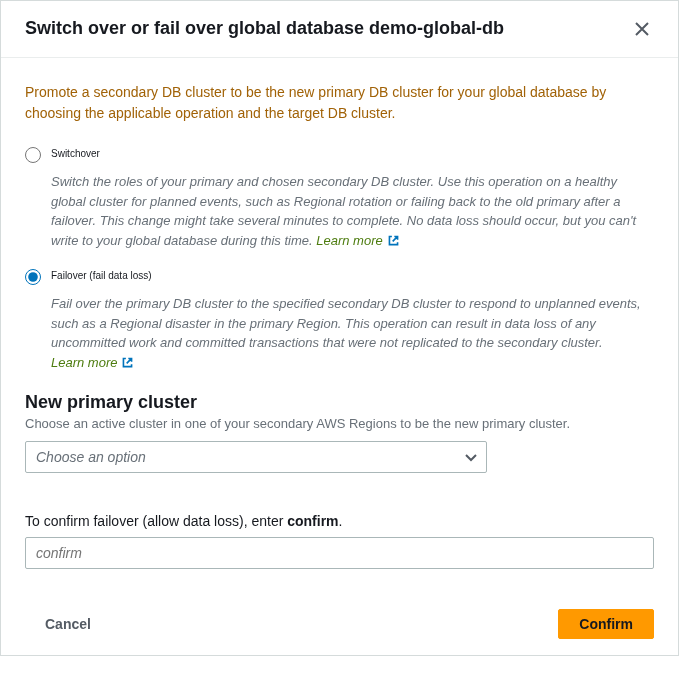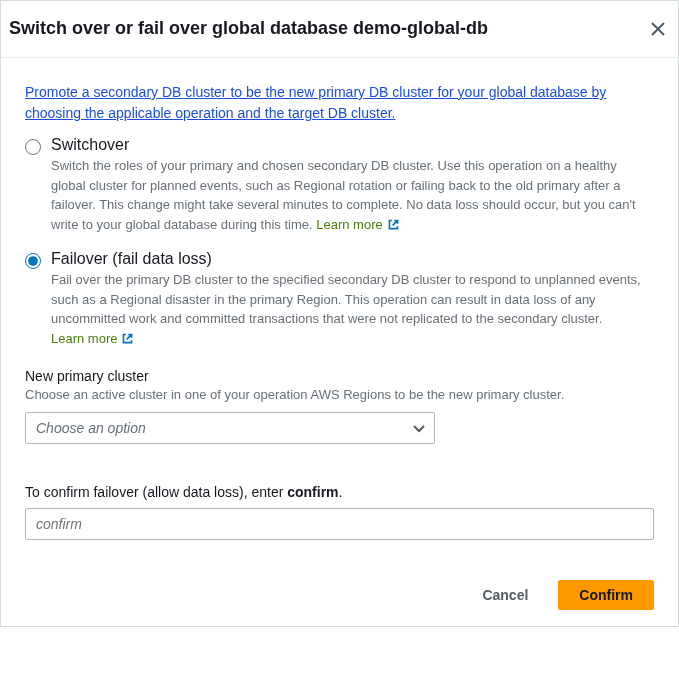--- a/index.html
+++ b/index.html
@@ -11,21 +11,21 @@
     }
     .modal {
       width: 679px;
       border: 1px solid #d5dbdb;
       background: #fff;
     }
     .modal-header {
       display: flex;
       align-items: center;
       justify-content: space-between;
-      padding: 16px 8px;
+      padding: 16px 24px;
       border-bottom: 1px solid #eaeded;
     }
     .modal-title {
       font-size: 18px;
       font-weight: 700;
       color: #16191f;
       line-height: 1.3;
     }
     .close-btn {
       background: none;
@@ -37,82 +37,82 @@
       align-items: center;
       justify-content: center;
     }
     .close-btn svg { width: 16px; height: 16px; }
     .modal-body {
       padding: 24px;
     }
     .intro-text {
       font-size: 14px;
       line-height: 1.5;
-      color: #1d4ed8;
-      margin-bottom: 12px;
-      text-decoration: underline;
+      color: #a16207;
+      margin-bottom: 20px;
     }
     .radio-group { margin-bottom: 8px; }
     .radio-option {
       display: flex;
       align-items: flex-start;
       gap: 10px;
       margin-bottom: 16px;
     }
     .radio-input {
       width: 16px;
       height: 16px;
       margin-top: 3px;
       accent-color: #0073bb;
       cursor: pointer;
     }
     .radio-content { flex: 1; }
     .radio-label {
-      font-size: 16px;
+      font-size: 10px;
       font-weight: 400;
       color: #16191f;
       cursor: pointer;
     }
     .radio-desc {
       font-size: 13px;
       color: #687078;
       line-height: 1.5;
-      margin-top: 2px;
+      margin-top: 12px;
+      font-style: italic;
     }
     .learn-link {
       color: #4d7c0f;
       text-decoration: none;
       display: inline-flex;
       align-items: center;
       gap: 4px;
       cursor: pointer;
     }
     .ext-icon {
       width: 13px;
       height: 13px;
       stroke: #0073bb;
       stroke-width: 2;
       fill: none;
     }
     .section { margin-top: 20px; }
     .section-label {
-      font-size: 14px;
-      font-weight: 400;
+      font-size: 18px;
+      font-weight: 700;
       color: #16191f;
     }
     .section-sub {
       font-size: 13px;
       color: #687078;
       line-height: 1.4;
       margin-top: 2px;
       margin-bottom: 8px;
     }
     .select-wrapper {
       position: relative;
-      width: 410px;
+      width: 462px;
     }
     .select-field {
       width: 100%;
       padding: 6px 30px 6px 10px;
       border: 1px solid #aab7b8;
       border-radius: 2px;
       background: #fff;
       font-size: 14px;
       font-style: italic;
       color: #687078;
@@ -139,21 +139,21 @@
       padding: 6px 10px;
       border: 1px solid #aab7b8;
       border-radius: 2px;
       font-size: 14px;
       font-style: italic;
       color: #687078;
       height: 32px;
     }
     .modal-footer {
       display: flex;
-      justify-content: flex-end;
+      justify-content: space-between;
       gap: 10px;
       padding: 16px 24px;
     }
     .btn {
       padding: 6px 20px;
       font-size: 14px;
       font-weight: 700;
       border-radius: 2px;
       cursor: pointer;
       border: 1px solid transparent;
@@ -216,21 +216,21 @@
                 </svg>
             </a>
           </div>
         </div>
       </div>
 
     </div>
 
     <div class="section">
       <div class="section-label">New primary cluster</div>
-      <div class="section-sub">Choose an active cluster in one of your operation AWS Regions to be the new primary cluster.</div>
+      <div class="section-sub">Choose an active cluster in one of your secondary AWS Regions to be the new primary cluster.</div>
       <div class="select-wrapper">
         <button class="select-field">Choose an option</button>
         <span class="select-caret">
           <svg width="12" height="8" viewBox="0 0 12 8">
               <path d="M1 1 L6 6 L11 1" stroke="#545b64" stroke-width="2" fill="none"></path>
             </svg>
         </span>
       </div>
     </div>
 

